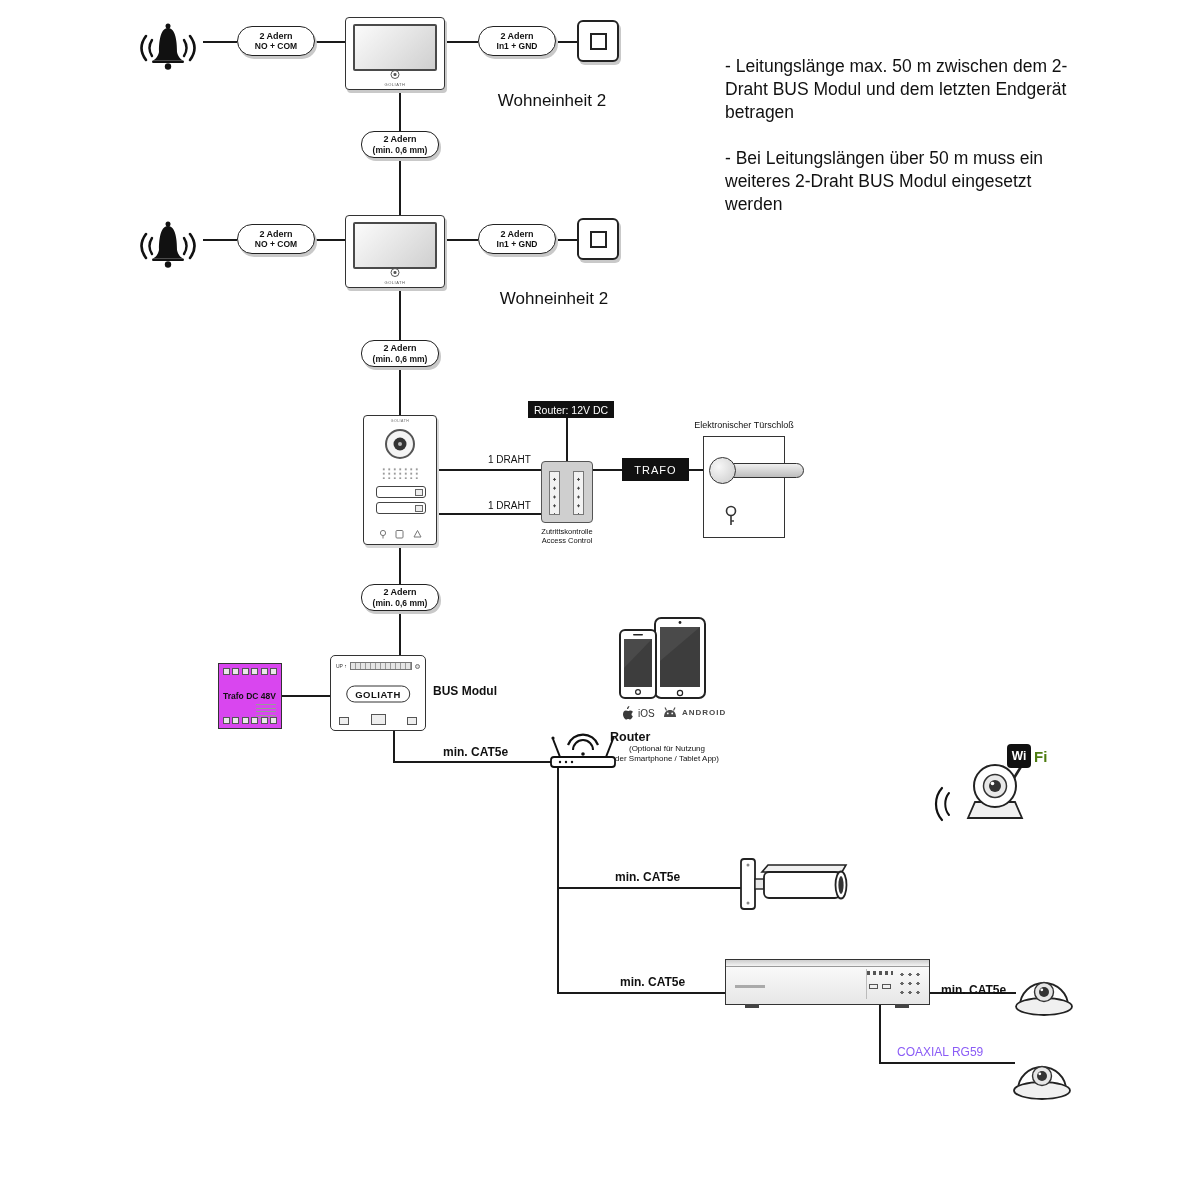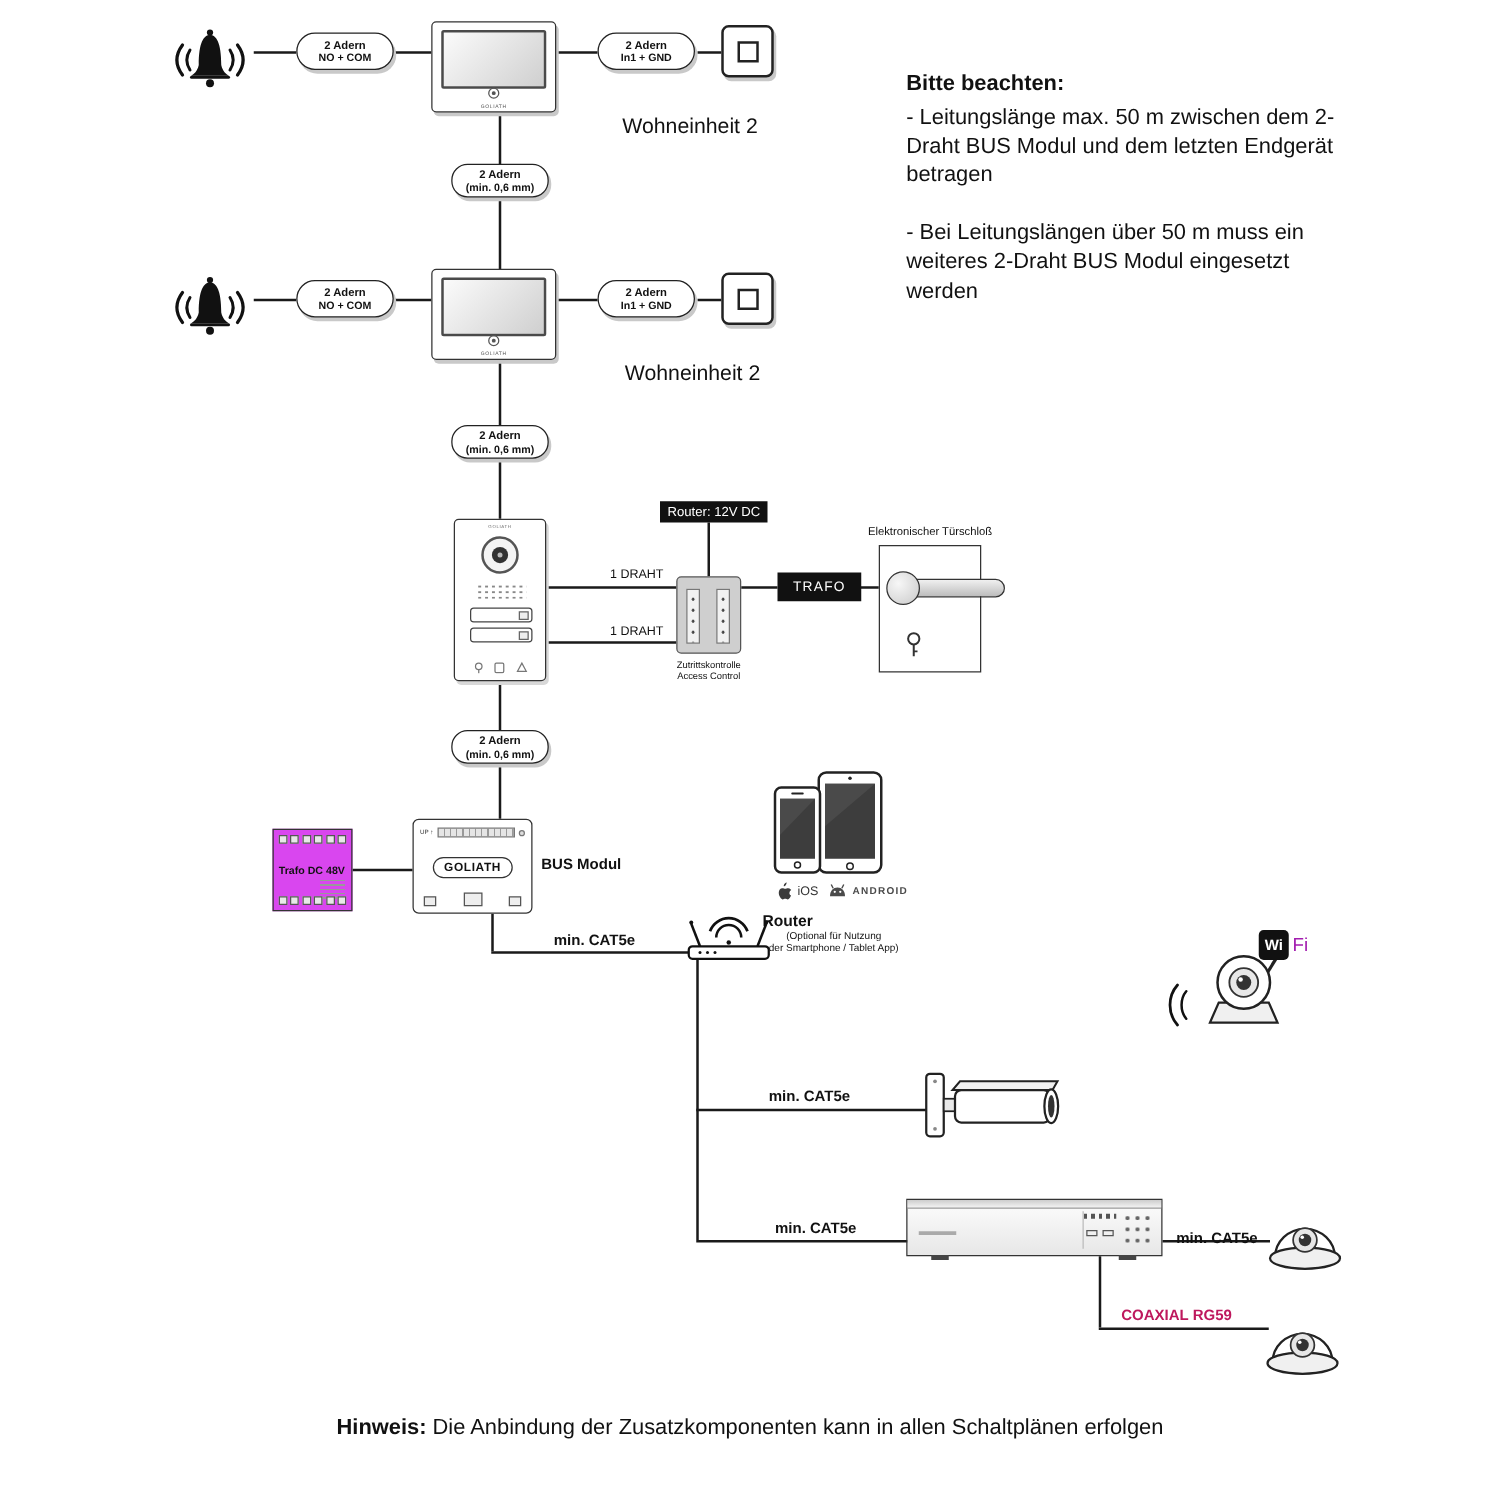--- a/index.html
+++ b/index.html
@@ -71,34 +71,34 @@
   .bus-up{font-size:5px;color:#333;white-space:nowrap}
   .bus-terms{flex:1;height:8px;border:1px solid #777;background:repeating-linear-gradient(90deg,#e5e5e5 0 4px,#999 4px 5px)}
   .bus-screw{width:5px;height:5px;border:1px solid #777;border-radius:50%;background:#ddd}
   .bus-logo{position:absolute;left:50%;top:38px;transform:translate(-50%,-50%);border:1.2px solid #333;border-radius:12px;
             padding:2px 8px;font-size:9.5px;font-weight:bold;letter-spacing:.5px;white-space:nowrap}
   .bus-bot{position:absolute;left:8px;right:8px;bottom:5px;height:13px;display:flex;justify-content:space-between;align-items:flex-end}
   .bus-port{width:15px;height:11px;border:1.2px solid #555;background:#eee}
   .bus-port.sm{width:10px;height:8px}
 
   .cat5{position:absolute;font-size:12px;font-weight:bold;color:#111;white-space:nowrap}
-  .coax{position:absolute;font-size:12px;font-weight:bold;color:#be185d;white-space:nowrap}
+  .coax{position:absolute;font-size:12px;font-weight:normal;color:#8b5cf6;white-space:nowrap}
   .hdcvi{position:absolute;font-size:11px;font-weight:bold;color:#111;white-space:nowrap}
 
   .router-title{position:absolute;left:610px;top:730px;width:115px;font-size:12.5px;font-weight:bold}
   .router-sub{position:absolute;left:592px;width:150px;text-align:center;font-size:8px;line-height:1.3;color:#111}
 
   .os-row{position:absolute;display:flex;align-items:center;gap:4px}
   .os-ios{font-size:10px;color:#333}
   .os-android{font-size:8px;font-weight:bold;letter-spacing:1px;color:#4a4a4a}
 
   .wifi-logo{position:absolute;left:1007px;top:744px;display:flex;align-items:center;z-index:3}
   .wifi-wi{width:24px;height:24px;background:#111;color:#fff;border-radius:4px;font-size:12px;font-weight:bold;
            display:flex;align-items:center;justify-content:center}
-  .wifi-fi{font-size:15px;font-weight:normal;color:#a21caf;margin-left:3px}
+  .wifi-fi{font-size:15px;font-weight:bold;color:#4d7c0f;margin-left:3px}
 
   .nvr{position:absolute;left:725px;top:959px;width:205px;height:46px;border:1.6px solid #333;
        background:linear-gradient(#fdfdfd,#e7e7e7);z-index:2}
   .nvr-top{position:absolute;left:0;top:0;right:0;height:7px;background:linear-gradient(#cdcdcd,#f3f3f3);border-bottom:1px solid #999}
   .nvr-leds{position:absolute;right:36px;top:11px;width:26px;height:4px;background:repeating-linear-gradient(90deg,#555 0 3px,transparent 3px 6px)}
   .nvr-btns{position:absolute;right:7px;top:10px;width:24px;height:28px;
             background-image:radial-gradient(circle,#666 1.5px,transparent 1.8px);background-size:8px 9px}
   .nvr-usb{position:absolute;right:38px;top:24px;display:flex;gap:4px}
   .nvr-usb i{width:9px;height:5px;border:1px solid #555;display:block}
   .nvr-logo{position:absolute;left:9px;top:25px;width:30px;height:3px;background:#aaa}
@@ -426,22 +426,18 @@
   <div class="coax" style="left:897px;top:1045px">COAXIAL RG59</div>
   <svg class="abs" style="left:1010px;top:1050px;z-index:2" width="64" height="52" viewBox="0 0 64 52">
     <path d="M8 40 A24 23 0 0 1 56 40 Z" fill="#fff" stroke="#222" stroke-width="1.8"></path>
     <ellipse cx="32" cy="40.5" rx="28" ry="8.5" fill="#f0f0f0" stroke="#222" stroke-width="1.8"></ellipse>
     <circle cx="32" cy="26" r="9.5" fill="#e6e6e6" stroke="#333" stroke-width="1.4"></circle>
     <circle cx="32" cy="26" r="5" fill="#333"></circle>
     <circle cx="29.8" cy="23.8" r="1.4" fill="#fff"></circle>
   </svg>
 
   <div class="notes">
-    <h3>Bitte beachten:</h3>
     <p>- Leitungslänge max. 50 m zwischen dem 2-Draht BUS Modul und dem letzten Endgerät betragen</p>
     <p>- Bei Leitungslängen über 50 m muss ein weiteres 2-Draht BUS Modul eingesetzt werden</p>
   </div>
 
-  <div class="footer">
-    <b>Hinweis:</b><span> Die Anbindung der Zusatzkomponenten kann in allen Schaltplänen erfolgen</span>
-  </div>
 
 </div>
 
 </body></html>

